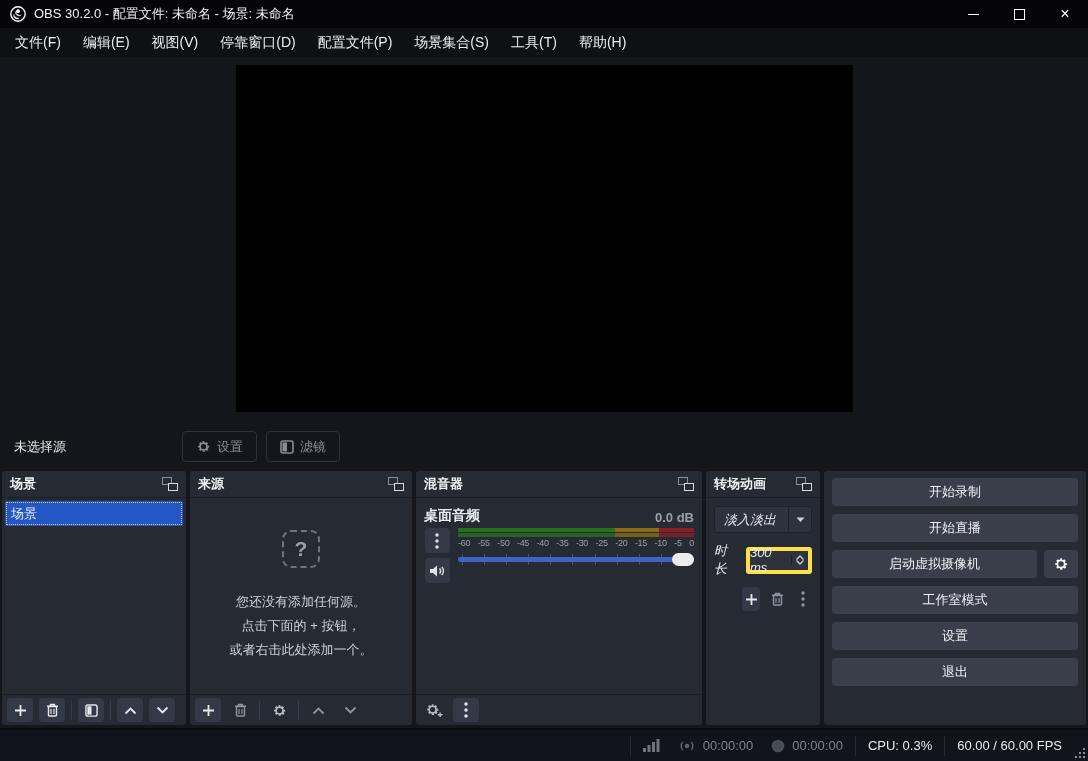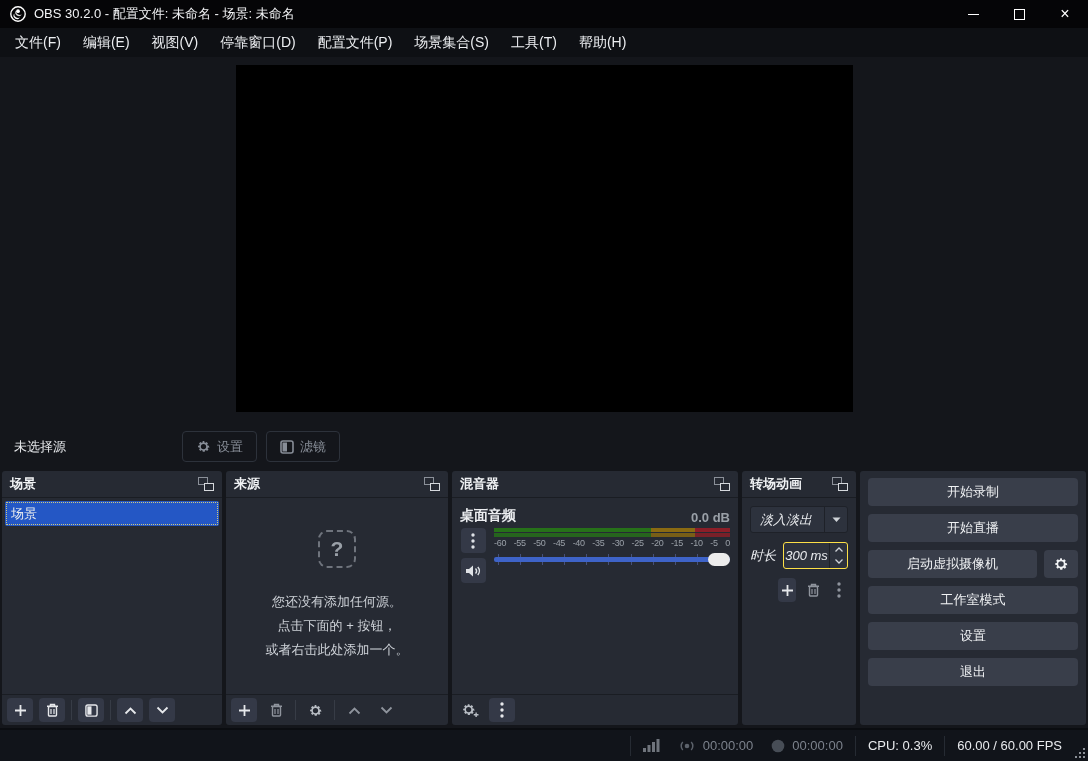--- a/index.html
+++ b/index.html
@@ -29,21 +29,21 @@
   .srcbar { height:43px; display:flex; align-items:center; padding:0 14px; flex:0 0 auto; }
   .srcbar-label { color:#e8eaed; }
   .srcbar-buttons { display:flex; gap:9px; margin-left:116px; }
   .srcbar-btn { display:flex; align-items:center; gap:6px; height:31px; padding:0 13px;
     border:1px solid #2d323b; border-radius:4px; color:#878d97; background:transparent; }
   .srcbar-btn .ico { color:#878d97; }
 
   
   .docks { flex:1 1 auto; display:flex; gap:4px; padding:3px 2px 3px 2px; }
   .dock { background:#262a33; border-radius:3px; display:flex; flex-direction:column; min-width:0; }
-  .dock-scenes { width:220px; flex:0 0 auto; }
+  .dock-scenes { width:184px; flex:0 0 auto; }
   .dock-sources { width:222px; flex:0 0 auto; }
   .dock-mixer { width:286px; flex:0 0 auto; }
   .dock-transitions { width:114px; flex:0 0 auto; }
   .dock-controls { flex:1 1 auto; }
   .dock-header { height:27px; display:flex; align-items:center; padding:0 8px; border-bottom:1px solid #1a1d23; flex:0 0 auto; }
   .dock-title { font-weight:bold; color:#f0f2f4; }
   .popout { margin-left:auto; width:16px; height:14px; position:relative; }
   .popout .r1 { position:absolute; left:0; top:0; width:10px; height:8px; border:1.4px solid #8b9099; }
   .popout .r2 { position:absolute; right:0; bottom:0; width:10px; height:8px; border:1.4px solid #d6d9dd; background:#262a33; }
   .dock-body { flex:1 1 auto; position:relative; min-height:0; }
@@ -86,21 +86,21 @@
   .vol-ticks i { width:1px; height:100%; background:#4a5double; background:#46507a; }
   .vol-handle { position:absolute; right:0; top:3px; width:22px; height:13px; border-radius:7px; background:#ececec; }
 
   
   .trans-body { padding:8px 8px; display:flex; flex-direction:column; gap:9px;font-style:italic; }
   .combo { height:27px; background:#2d323d; border:1px solid #1e2128; border-radius:3px; display:flex; align-items:center; }
   .combo-text { padding-left:9px; flex:1 1 auto; }
   .combo-arrow { width:23px; height:100%; border-left:1px solid #1e2128; display:flex; align-items:center; justify-content:center; color:#cfd3d8; }
   .dur-row { display:flex; align-items:center; gap:7px; }
   .dur-label { color:#eceef1; }
-  .spinbox { flex:1 1 auto; height:27px; background:#2d323d; border:1px solid #fde047; border-radius:3px; display:flex; }
+  .spinbox { flex:1 1 auto; height:27px; background:#2d323d; border:4px solid #fde047; border-radius:3px; display:flex;align-items:center; }
   .spin-value { flex:1 1 auto; display:flex; align-items:center; justify-content:center; }
   .spin-btns { width:18px; display:flex; flex-direction:column; border-left:1px solid #1e2128; }
   .spin-btns div { flex:1; display:flex; align-items:center; justify-content:center; color:#cfd3d8; }
   .trans-actions { display:flex; align-items:center; gap:8px; padding-left:28px; }
 
   
   .controls-body { padding:7px 8px; display:flex; flex-direction:column; gap:8px; }
   .ctl-row { display:flex; gap:7px; }
   .ctl-btn { flex:1 1 auto; height:28px; background:#393e4a; border-radius:4px; display:flex; align-items:center; justify-content:center; color:#f0f2f4; }
   .ctl-btn.square { flex:0 0 34px; }

